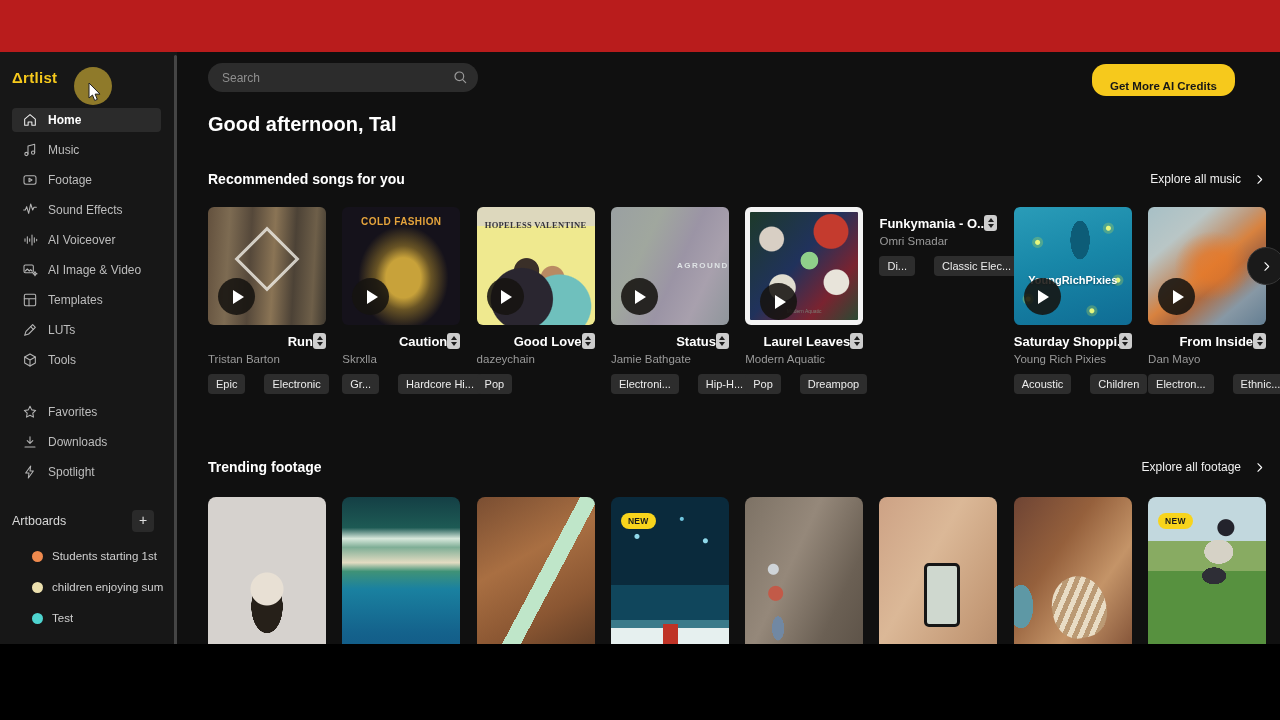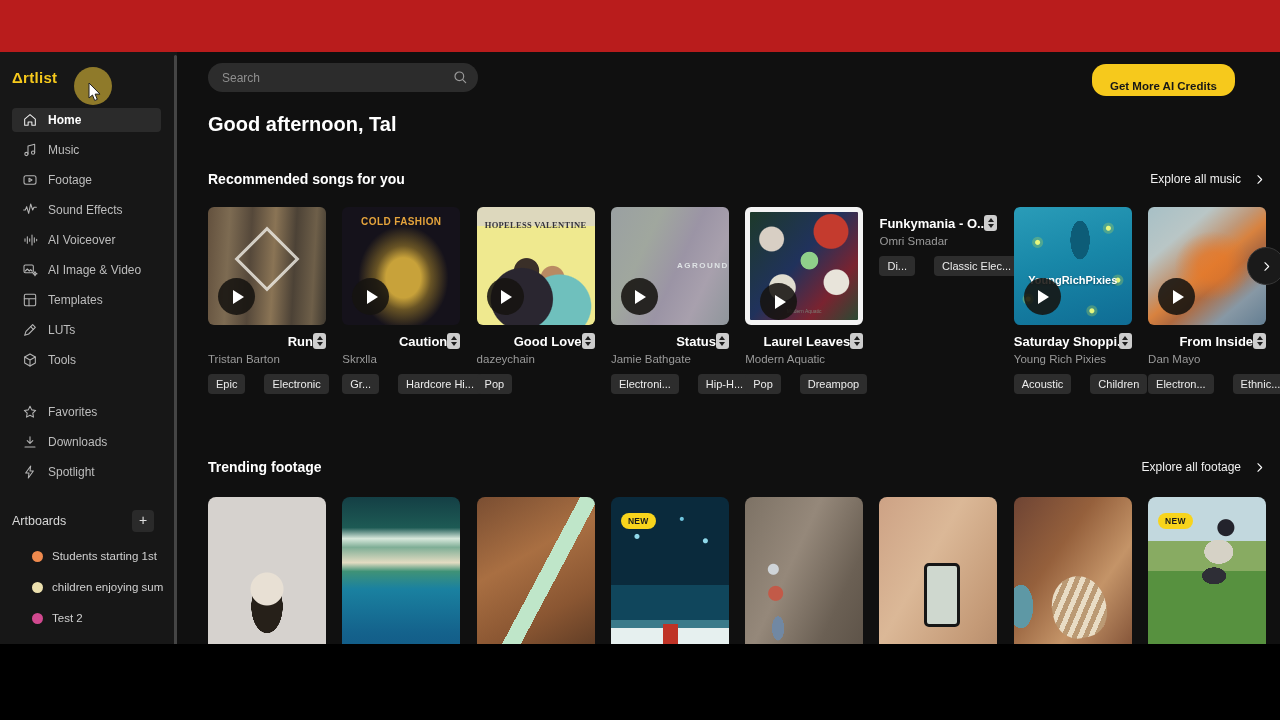--- a/index.html
+++ b/index.html
@@ -199,24 +199,20 @@
       <div class="ab-list">
         <div class="ab-item">
           <span class="dot" style="background: rgb(239, 138, 78);"></span>
           <span class="ab-label">Students starting 1st</span>
         </div>
         <div class="ab-item">
           <span class="dot" style="background: rgb(236, 224, 174);"></span>
           <span class="ab-label">children enjoying sum</span>
         </div>
         <div class="ab-item">
-          <span class="dot" style="background: rgb(209, 73, 143);"></span>
-          <span class="ab-label">Test 2</span>
-        </div>
-        <div class="ab-item">
           <span class="dot" style="background: rgb(78, 212, 207);"></span>
           <span class="ab-label">Test</span>
         </div>
       </div>
 
       <div class="sb-scroll"></div>
       <svg class="cursor" width="15" height="21" viewBox="0 0 15 21">
         <path d="M1 1v15l3.5-3 2.2 5.5 2.6-1.1-2.2-5.3H12z" fill="#fff" stroke="#222" stroke-width="1"></path>
       </svg>
     </aside>

